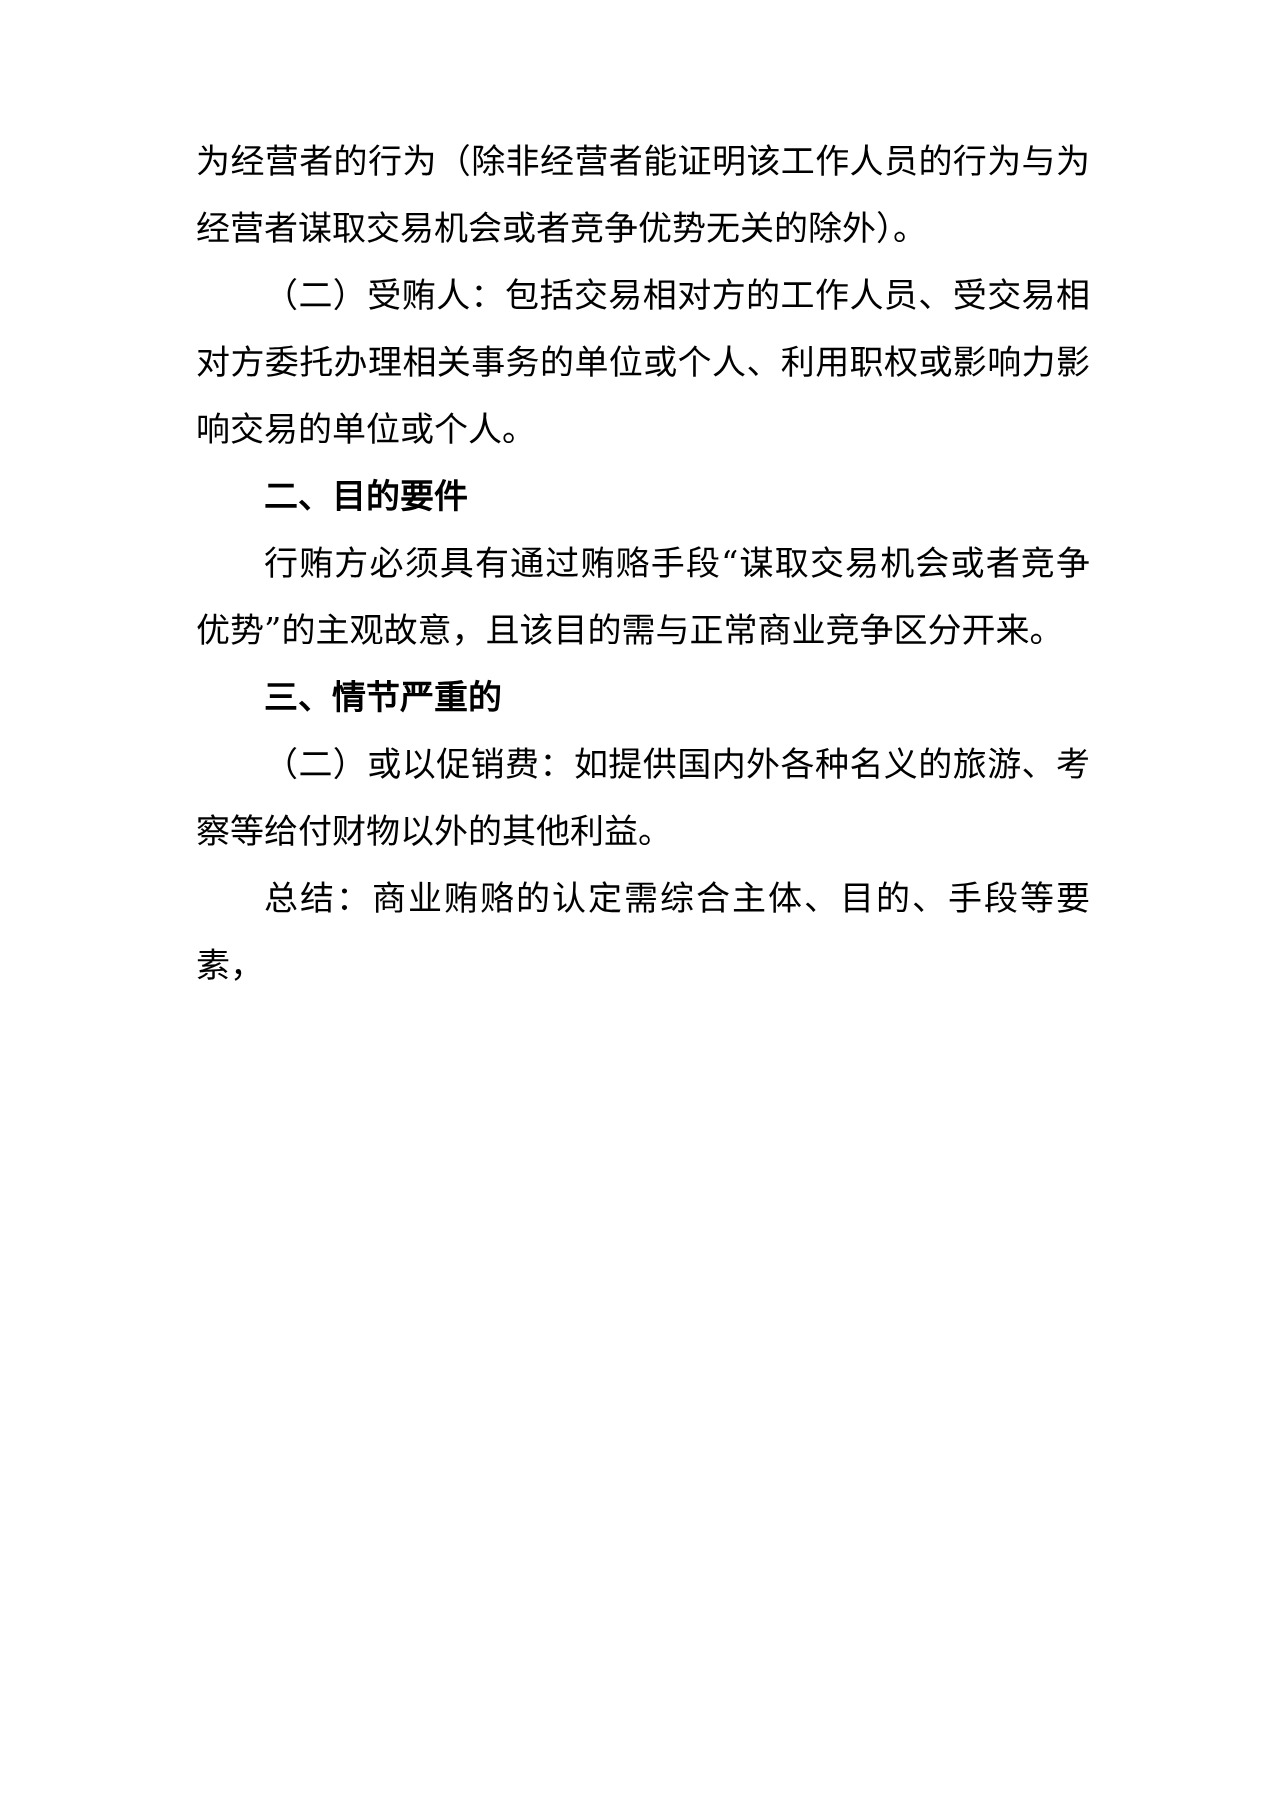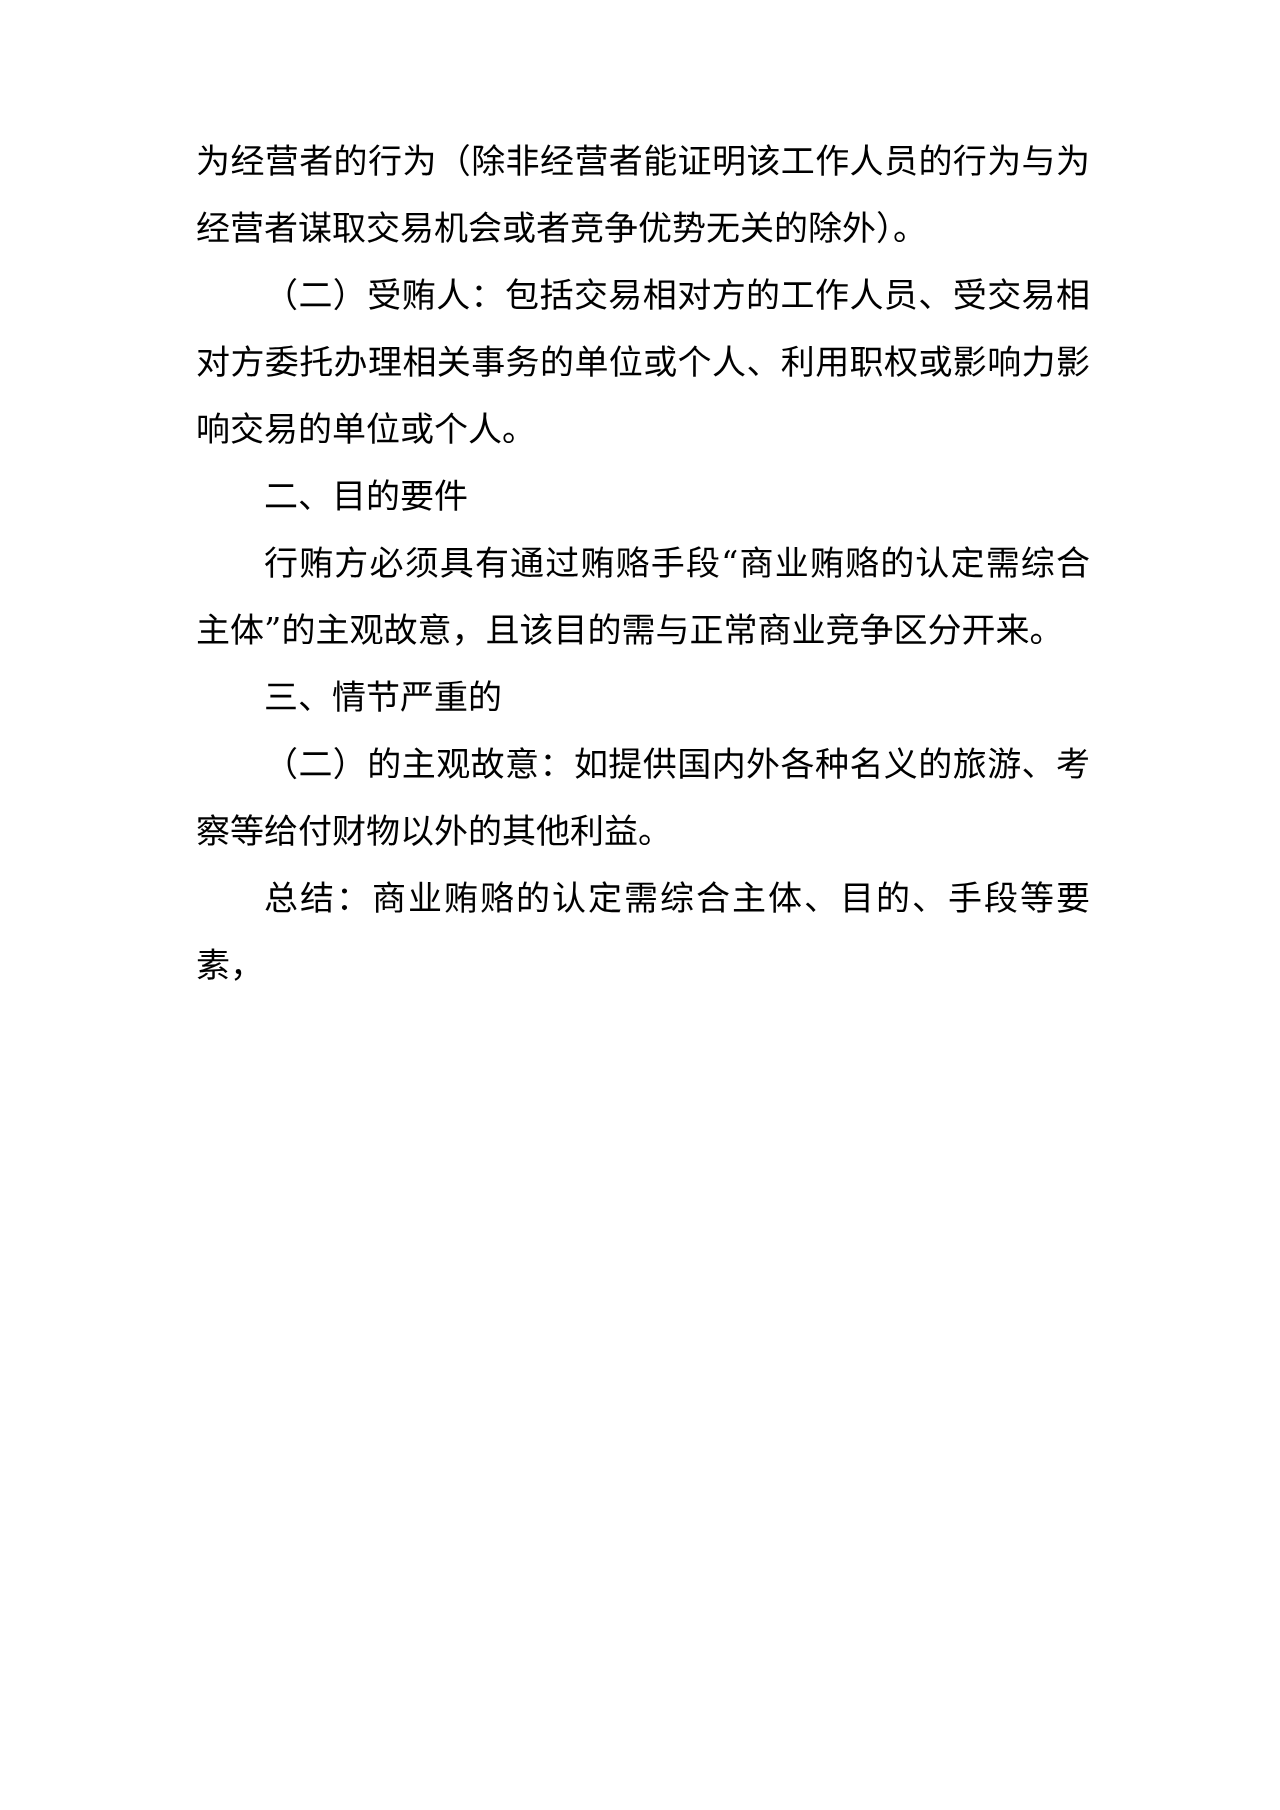--- a/index.html
+++ b/index.html
@@ -32,36 +32,36 @@
     color: #000000;
     text-align: justify;
     text-justify: inter-character;
     word-break: break-all;
   }
   .para.indent {
     text-indent: 2em;
   }
   .heading {
     font-family: "DejaVu Sans", "Liberation Sans", sans-serif;
-    font-weight: 400;
+    font-weight: 700;
     font-size: 34px;
     line-height: 67px;
     margin: 0;
     padding: 0;
     color: #000000;
     text-indent: 2em;
     text-align: left;
   }
 </style>
 </head>
 <body>
 
 <main class="page" style="background: rgb(255, 255, 255);">
   <section class="content" id="document-content" style="color: rgb(0, 0, 0);">
       <p class="para">为经营者的行为（除非经营者能证明该工作人员的行为与为经营者谋取交易机会或者竞争优势无关的除外）。</p>
       <p class="para indent">（二）受贿人：包括交易相对方的工作人员、受交易相对方委托办理相关事务的单位或个人、利用职权或影响力影响交易的单位或个人。</p>
       <p class="heading">二、目的要件</p>
-      <p class="para indent">行贿方必须具有通过贿赂手段“商业贿赂的认定需综合主体”的主观故意，且该目的需与正常商业竞争区分开来。</p>
+      <p class="para indent">行贿方必须具有通过贿赂手段“谋取交易机会或者竞争优势”的主观故意，且该目的需与正常商业竞争区分开来。</p>
       <p class="heading">三、情节严重的</p>
-      <p class="para indent">（二）的主观故意：如提供国内外各种名义的旅游、考察等给付财物以外的其他利益。</p>
+      <p class="para indent">（二）或以促销费：如提供国内外各种名义的旅游、考察等给付财物以外的其他利益。</p>
       <p class="para indent">总结：商业贿赂的认定需综合主体、目的、手段等要素，</p>
     </section>
 </main>
 
 </body></html>

